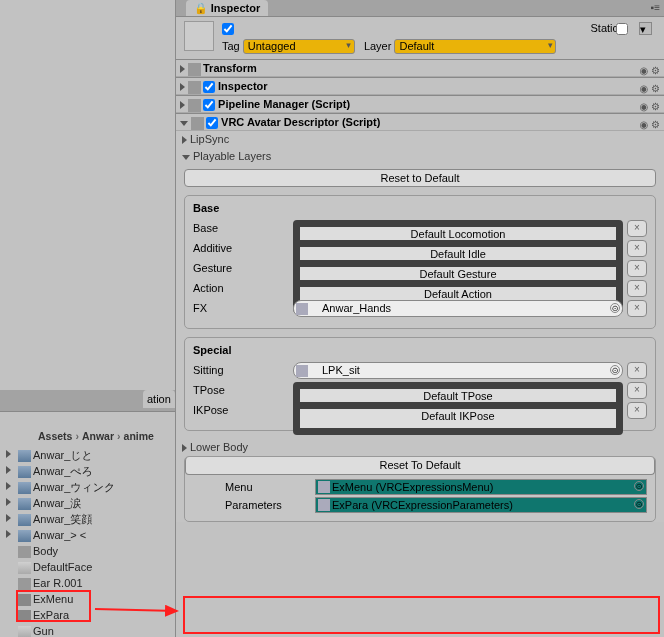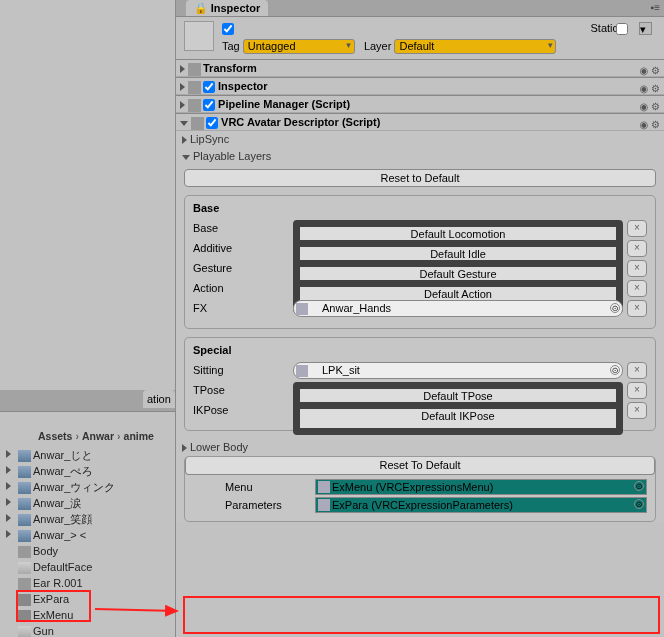--- a/index.html
+++ b/index.html
@@ -96,22 +96,22 @@
   <div class="asset-list" id="asset-list">
       <div class="asset-row"><span class="fold"></span><span class="icon icon-anim"></span><span>Anwar_じと</span></div>
       <div class="asset-row"><span class="fold"></span><span class="icon icon-anim"></span><span>Anwar_ぺろ</span></div>
       <div class="asset-row"><span class="fold"></span><span class="icon icon-anim"></span><span>Anwar_ウィンク</span></div>
       <div class="asset-row"><span class="fold"></span><span class="icon icon-anim"></span><span>Anwar_涙</span></div>
       <div class="asset-row"><span class="fold"></span><span class="icon icon-anim"></span><span>Anwar_笑顔</span></div>
       <div class="asset-row"><span class="fold"></span><span class="icon icon-anim"></span><span>Anwar_&gt; &lt;</span></div>
       <div class="asset-row"><span class="icon icon-mesh"></span><span>Body</span></div>
       <div class="asset-row"><span class="icon icon-ctrl"></span><span>DefaultFace</span></div>
       <div class="asset-row"><span class="icon icon-mesh"></span><span>Ear R.001</span></div>
+      <div class="asset-row"><span class="icon icon-menu"></span><span>ExMenu</span></div>
       <div class="asset-row"><span class="icon icon-menu"></span><span>ExPara</span></div>
-      <div class="asset-row"><span class="icon icon-menu"></span><span>ExMenu</span></div>
       <div class="asset-row"><span class="icon icon-ctrl"></span><span>Gun</span></div>
     </div>
 </div>
 
 <div class="inspector">
   <div class="insp-tabbar">
     <div class="tab"><span class="lock">🔒</span><span>Inspector</span></div>
     <div class="right-icons">▪≡</div>
   </div>
 

